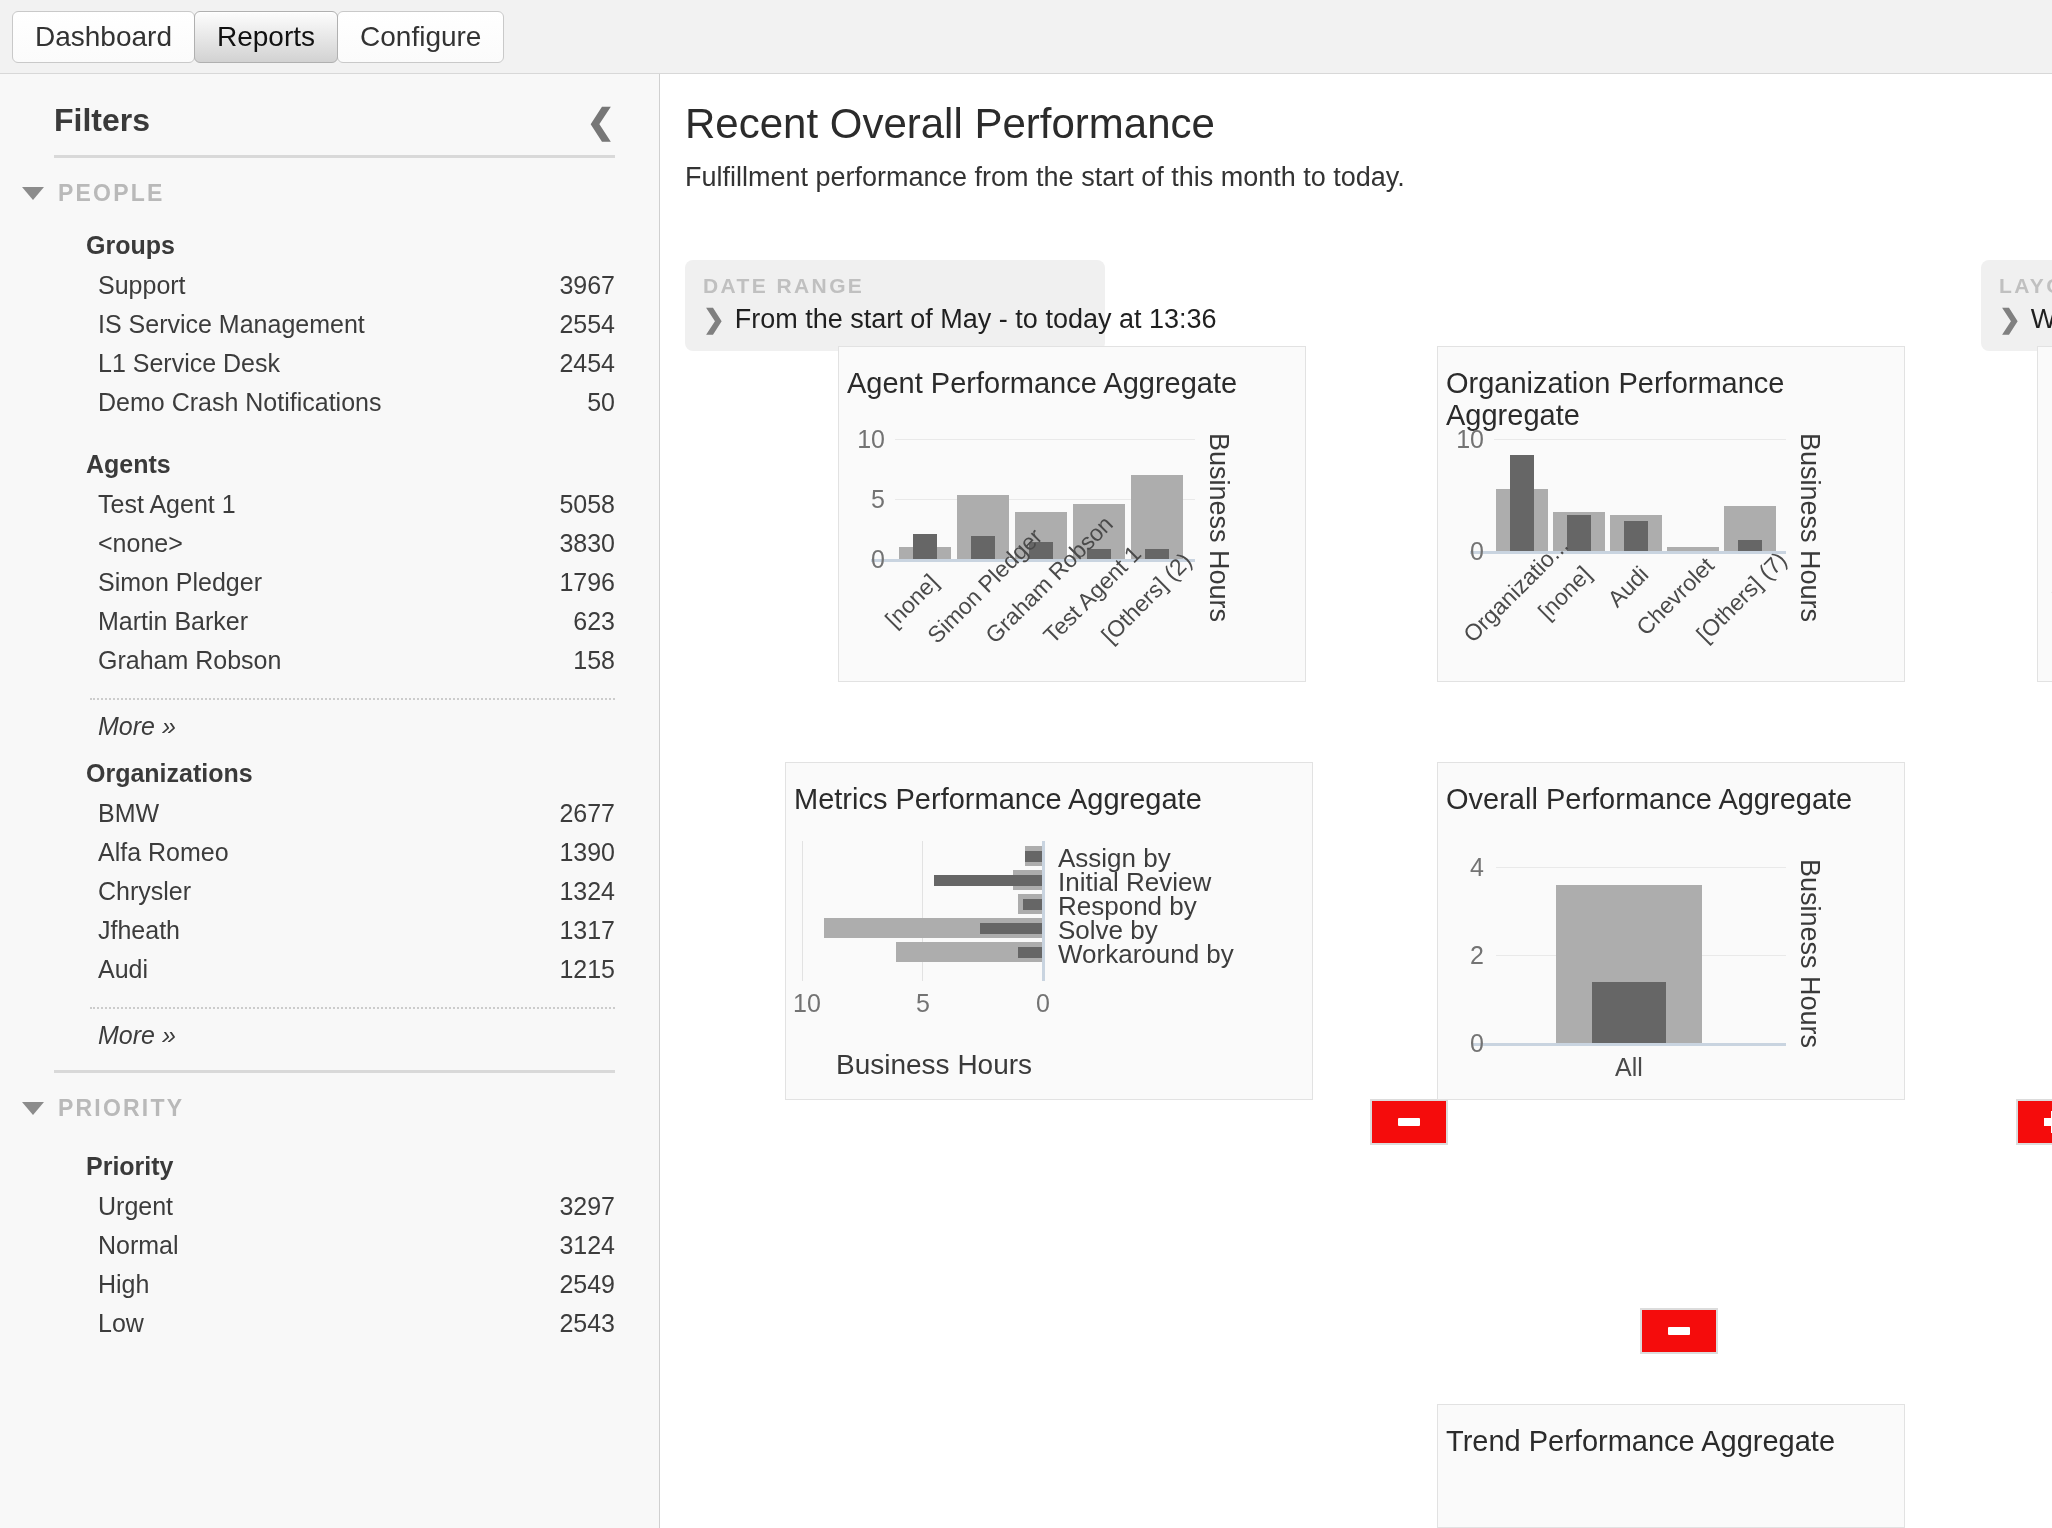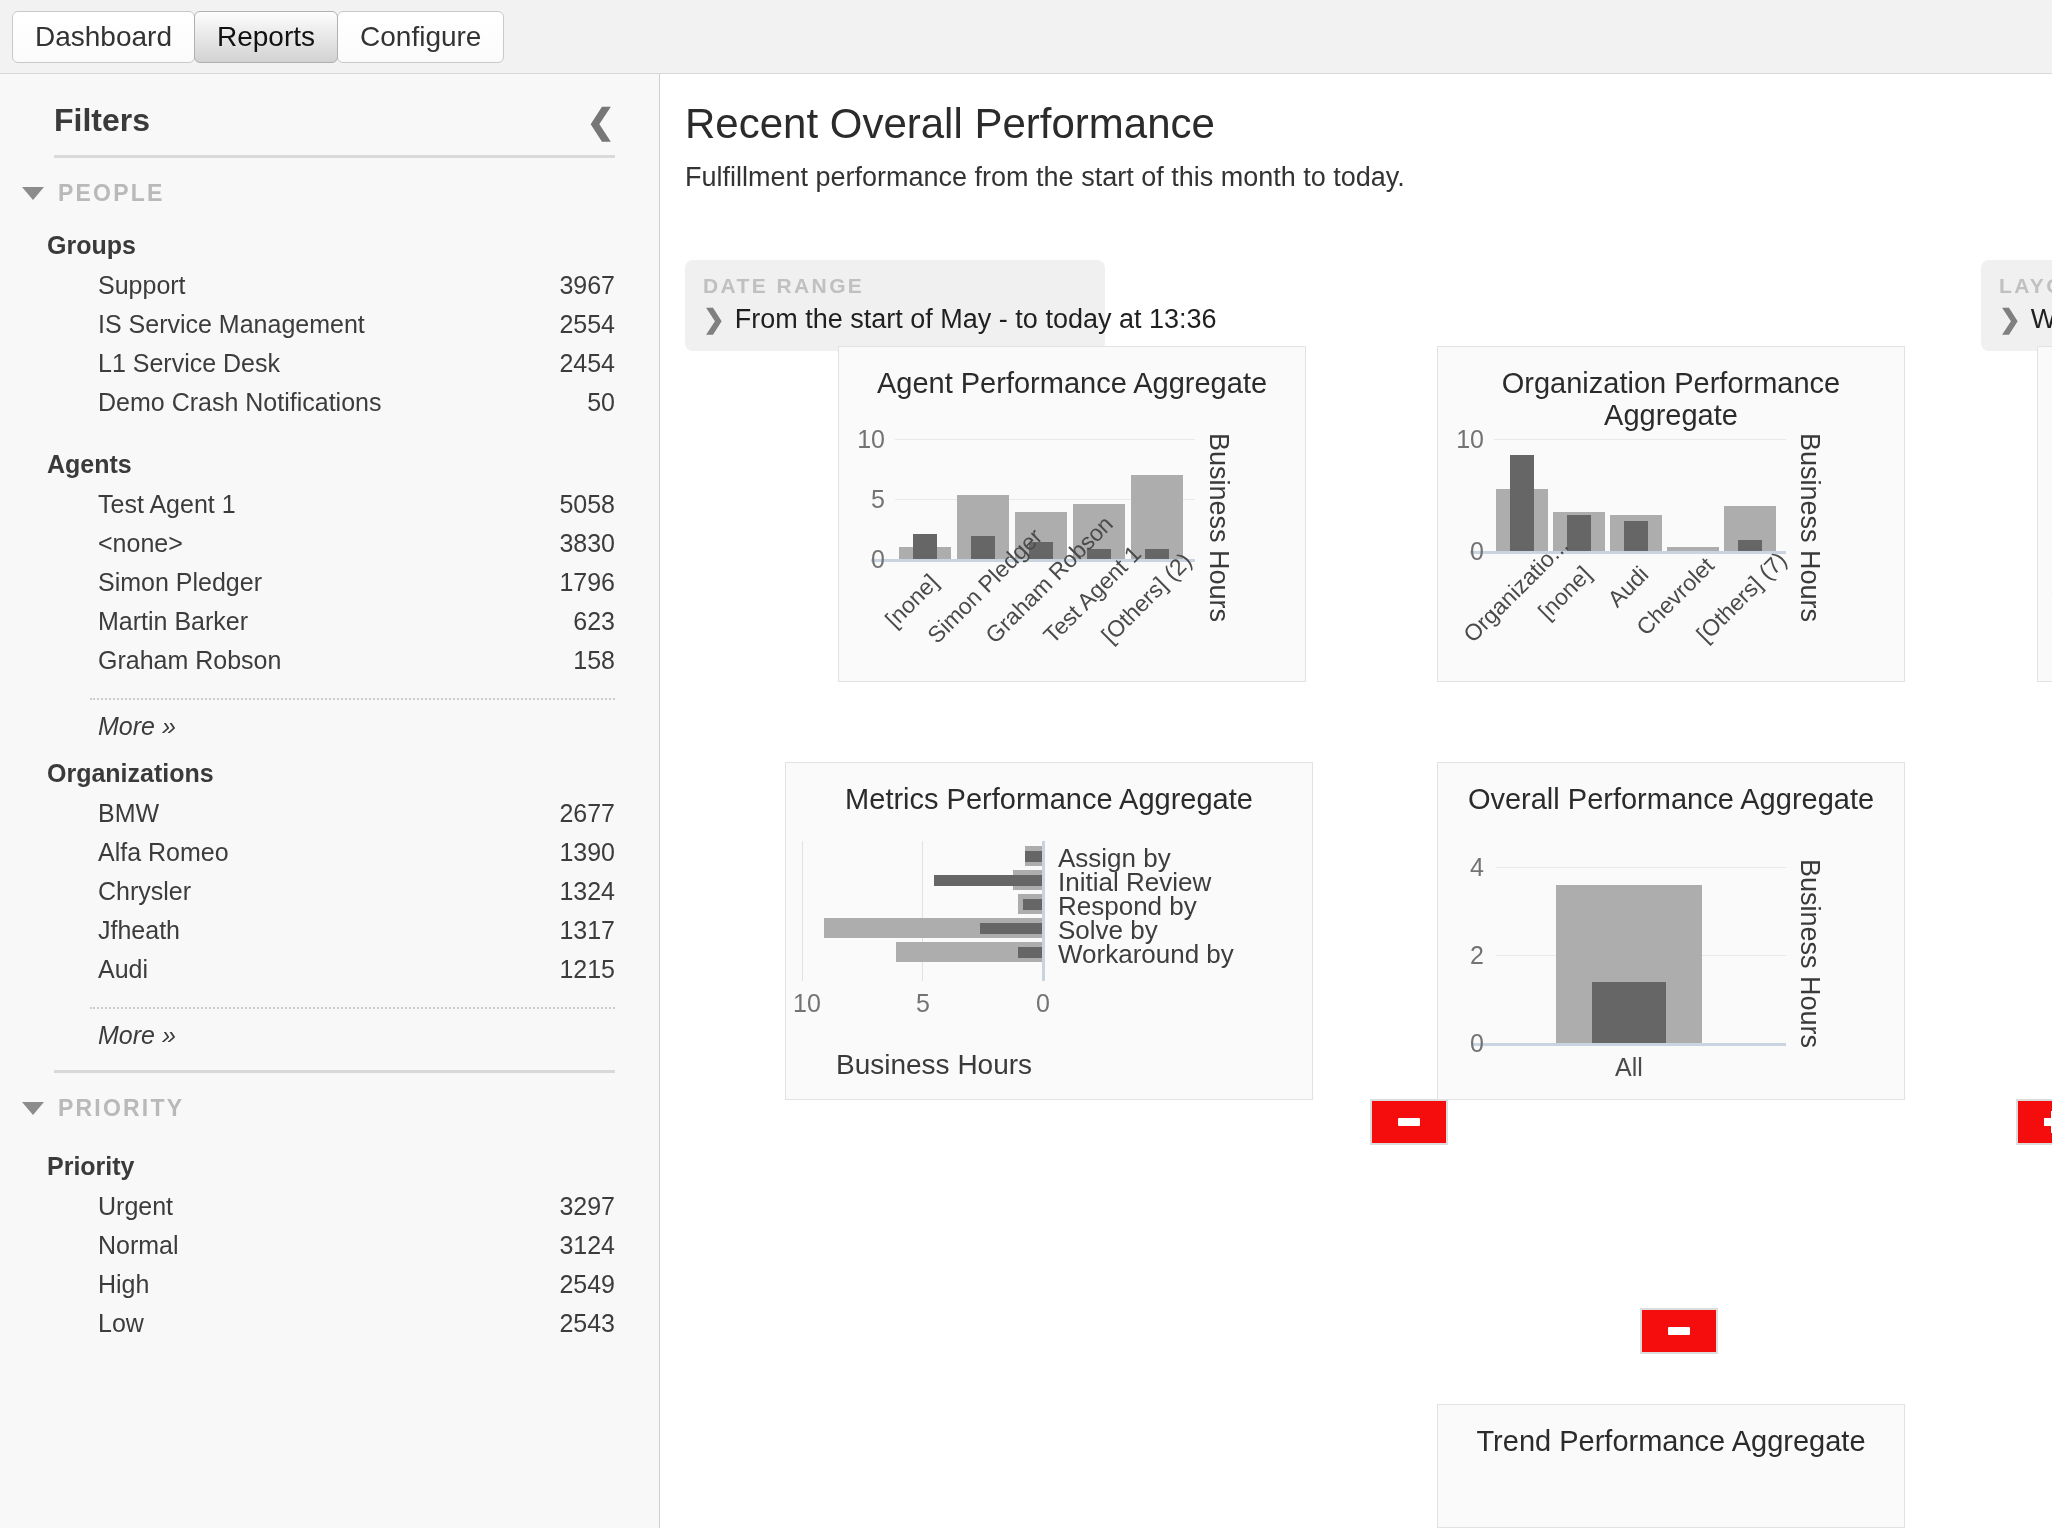--- a/index.html
+++ b/index.html
@@ -68,21 +68,21 @@
     border-left: 11px solid transparent;
     border-right: 11px solid transparent;
     border-top: 13px solid #8c8c8c;
   }
   .section-label {
     font-size: 23px; font-weight: bold; letter-spacing: 2.2px;
     color: #b9b9b9;
   }
   .group-title {
     font-size: 25px; font-weight: bold; color: #3a3a3a;
-    padding: 14px 0 6px 47px;
+    padding: 14px 0 6px 86px;
   }
   .frow {
     display: flex; justify-content: space-between; align-items: baseline;
     padding: 5px 44px 5px 98px;
     font-size: 25px; color: #3c3c3c;
     cursor: pointer;
   }
   .frow .fname { white-space: nowrap; overflow: hidden; text-overflow: ellipsis; }
   .frow .fcount { color: #3c3c3c; }
   .dotted {
@@ -130,21 +130,20 @@
   .chev-right { color: #808080; font-weight: bold; font-size: 26px; }
 
   
   .card {
     position: absolute;
     background: #fafafa;
     border: 1px solid #e2e2e2;
     overflow: hidden;
   }
   .card-title {
-    text-align: center;
     font-size: 29px; color: #2b2b2b; line-height: 1.12;
     padding-top: 20px; padding-left: 8px; padding-right: 8px;
   }
 
   .plot { position: absolute; }
   .axis-line { position: absolute; background: #c9d4e0; }
   .grid-line { position: absolute; background: #e9e9e9; height: 1px; }
   .vgrid-line { position: absolute; background: #e2e2e2; width: 1px; }
   .tick {
     position: absolute; font-size: 25px; color: #737373;

